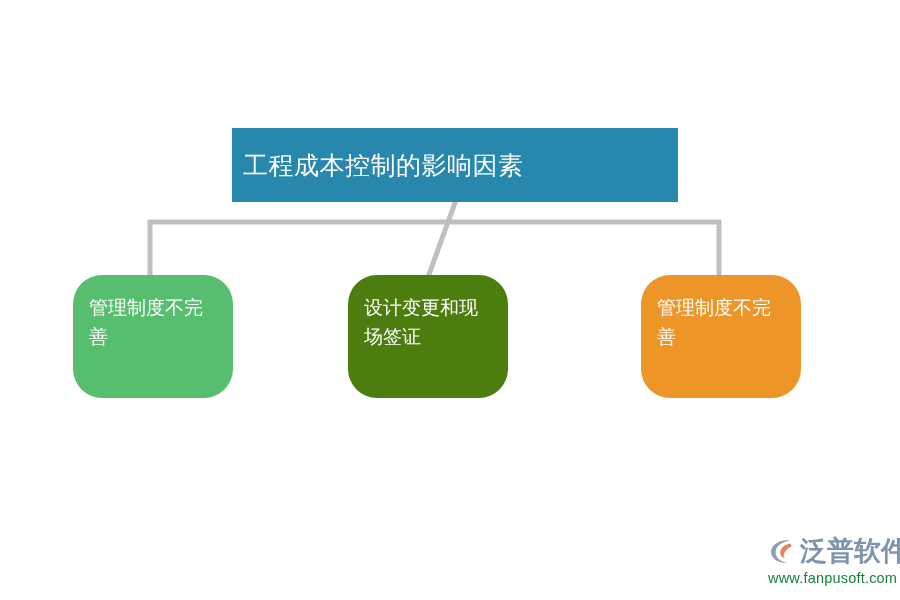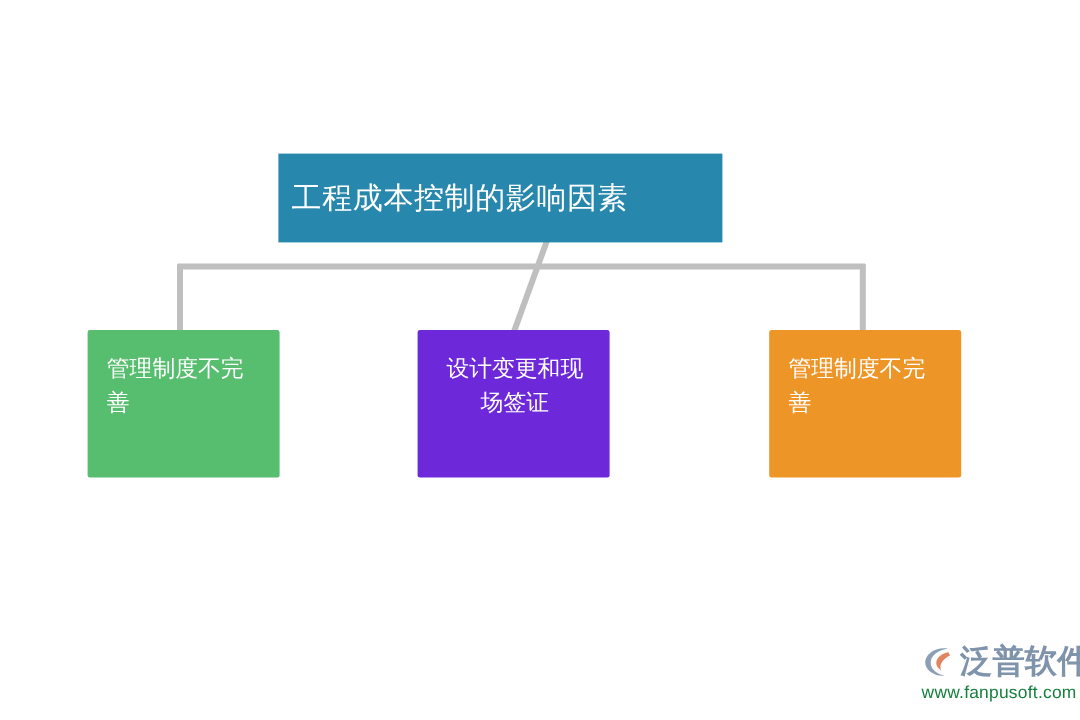--- a/index.html
+++ b/index.html
@@ -28,21 +28,21 @@
     width: 900px;
     height: 600px;
     pointer-events: none;
   }
 
   
   .root-node {
     position: absolute;
     left: 232px;
     top: 128px;
-    width: 370px;
+    width: 446px;
     height: 74px;
     background: #2787ac;
     box-sizing: border-box;
     display: flex;
     align-items: center;
     padding-left: 11px;
   }
   .root-node .node-text {
     color: #ffffff;
     font-size: 25px;
@@ -50,32 +50,32 @@
     letter-spacing: 0.5px;
     white-space: nowrap;
   }
 
   
   .child-node {
     position: absolute;
     top: 275px;
     width: 160px;
     height: 123px;
-    border-radius: 2px;
+    border-radius: 29px;
     box-sizing: border-box;
     padding: 18px 14px 0 16px;
   }
   .child-node .node-text {
     color: #ffffff;
     font-size: 19px;
     line-height: 29px;
     display: block;
   }
   #child-0 { left: 73px;  background: #56be6e; }
-  #child-1 { left: 348px; background: #6d28d9; text-align: center; }
+  #child-1 { left: 348px; background: #4d7c0f; }
   #child-2 { left: 641px; background: #ee9527; }
 
   
   .watermark {
     position: absolute;
     left: 768px;
     top: 534px;
     width: 128px;
     height: 54px;
   }

